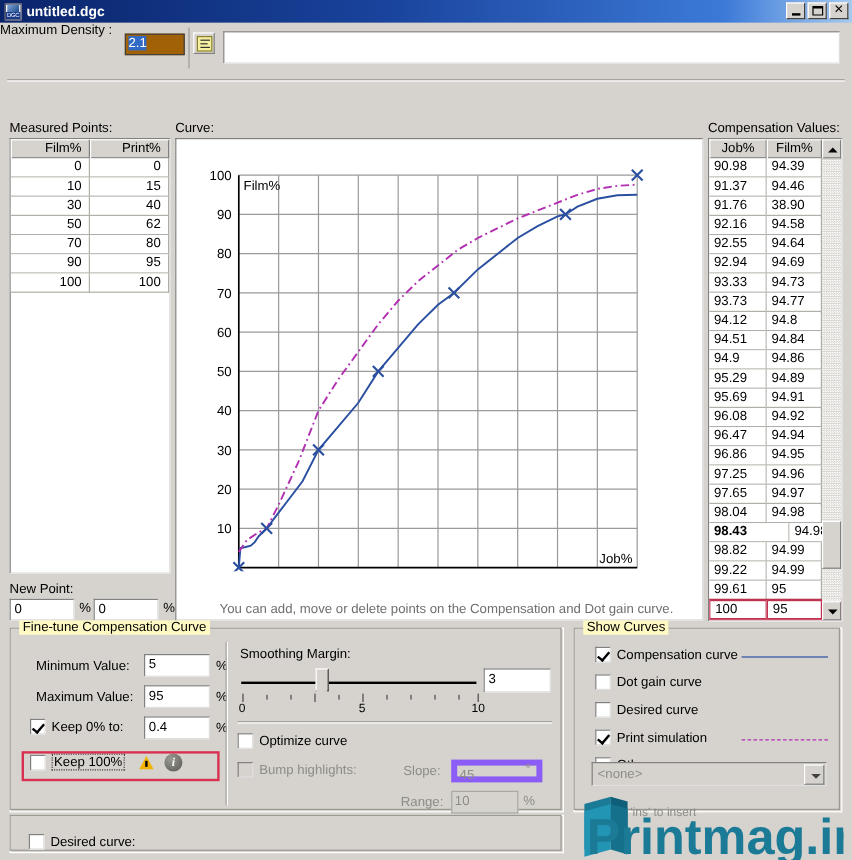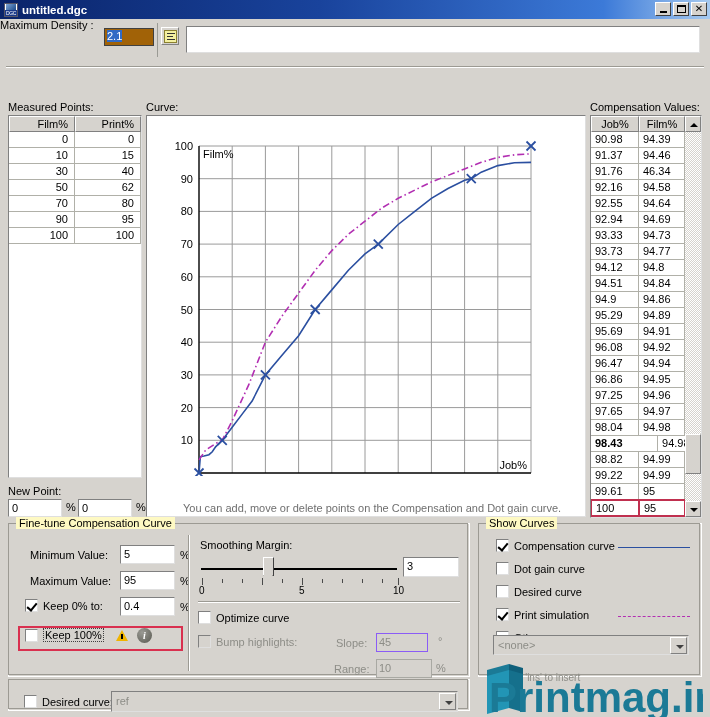--- a/index.html
+++ b/index.html
@@ -420,21 +420,21 @@
           <div class="ctrow">
             <div class="ctd" style="width: 48px;">90.98</div>
             <div class="ctd" style="width: 46px;">94.39</div>
           </div>
           <div class="ctrow">
             <div class="ctd" style="width: 48px;">91.37</div>
             <div class="ctd" style="width: 46px;">94.46</div>
           </div>
           <div class="ctrow">
             <div class="ctd" style="width: 48px;">91.76</div>
-            <div class="ctd" style="width: 46px;">46.34</div>
+            <div class="ctd" style="width: 46px;">38.90</div>
           </div>
           <div class="ctrow">
             <div class="ctd" style="width: 48px;">92.16</div>
             <div class="ctd" style="width: 46px;">94.58</div>
           </div>
           <div class="ctrow">
             <div class="ctd" style="width: 48px;">92.55</div>
             <div class="ctd" style="width: 46px;">94.64</div>
           </div>
           <div class="ctrow">
@@ -587,21 +587,21 @@
         <span class="cb"></span>
         <span class="lbl">Optimize curve</span>
       </div>
 
       <div class="row" style="left:190px;top:118px;">
         <span class="cb dis"></span>
         <span class="lbl dis">Bump highlights:</span>
       </div>
 
       <span class="sec-label" style="position:absolute;left:328px;top:120px;color:#8d8d87;">Slope:</span>
-      <div class="inp dis" style="position:absolute;left:368px;top:116px;width:52px;height:19px;border:1px solid #8b5cf6;line-height:15px;">45</div>
+      <div class="inp dis" style="position:absolute;left:368px;top:116px;width:76px;height:19px;border:5px solid #8b5cf6;line-height:15px;">45</div>
       <span class="sec-label" style="position:absolute;left:430px;top:118px;color:#8d8d87;">°</span>
 
       <span class="sec-label" style="position:absolute;left:326px;top:146px;color:#8d8d87;">Range:</span>
       <div class="inp dis" style="position:absolute;left:368px;top:142px;width:56px;height:19px;border:1px solid #a9a9a3;line-height:15px;">10</div>
       <span class="sec-label" style="position:absolute;left:428px;top:145px;color:#8d8d87;">%</span>
     </div>
 
     <div id="keep100-highlight"></div>
 
     <div class="group" style="left:478px;top:498px;width:224px;height:160px;">
@@ -637,24 +637,20 @@
       </div>
       <span class="sec-label" style="position:absolute;left:20px;top:155px;color:#8d8d87;font-size:10px;">press 'ins' to insert</span>
     </div>
 
     <div class="group" style="left:8px;top:660px;width:462px;height:32px;">
       <div class="gb-border" style="top:0;"></div>
     </div>
     <div class="row" style="left:24px;top:676px;">
       <span class="cb"></span>
       <span class="lbl">Desired curve:</span>
-    </div>
-    <div class="combo dis" style="left:111px;top:672px;width:347px;height:21px;">
-      <span>ref</span>
-      <span class="arrow-btn"></span>
     </div>
 
     <svg id="watermark" viewBox="0 0 220 62">
       <g>
         <path d="M4 8 L26 2 L26 40 L4 46 Z" fill="#1b7a96"></path>
         <path d="M26 2 L40 6 L40 44 L26 40 Z" fill="#0f5f7a"></path>
         <path d="M4 14 L26 8 L26 46 L4 52 Z" fill="#2295b5"></path>
         <path d="M26 8 L40 12 L40 50 L26 46 Z" fill="#15708c"></path>
       </g>
       <text x="6" y="50" font-family="Liberation Sans, sans-serif" font-size="42" font-weight="bold" fill="#1b7a96">Printmag.ir</text>

